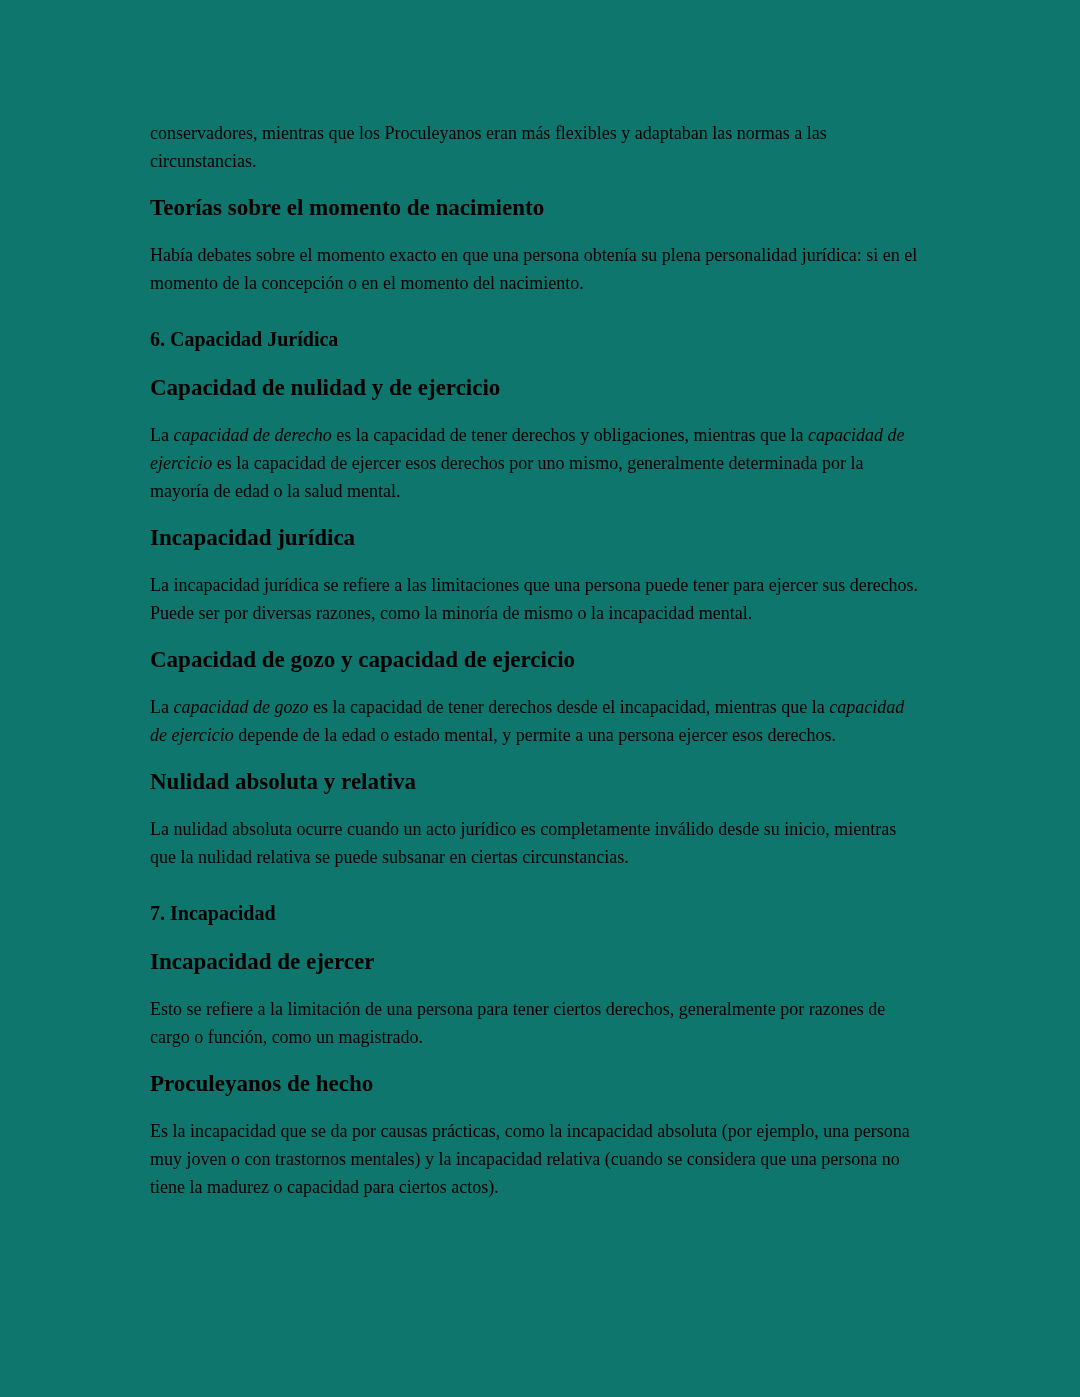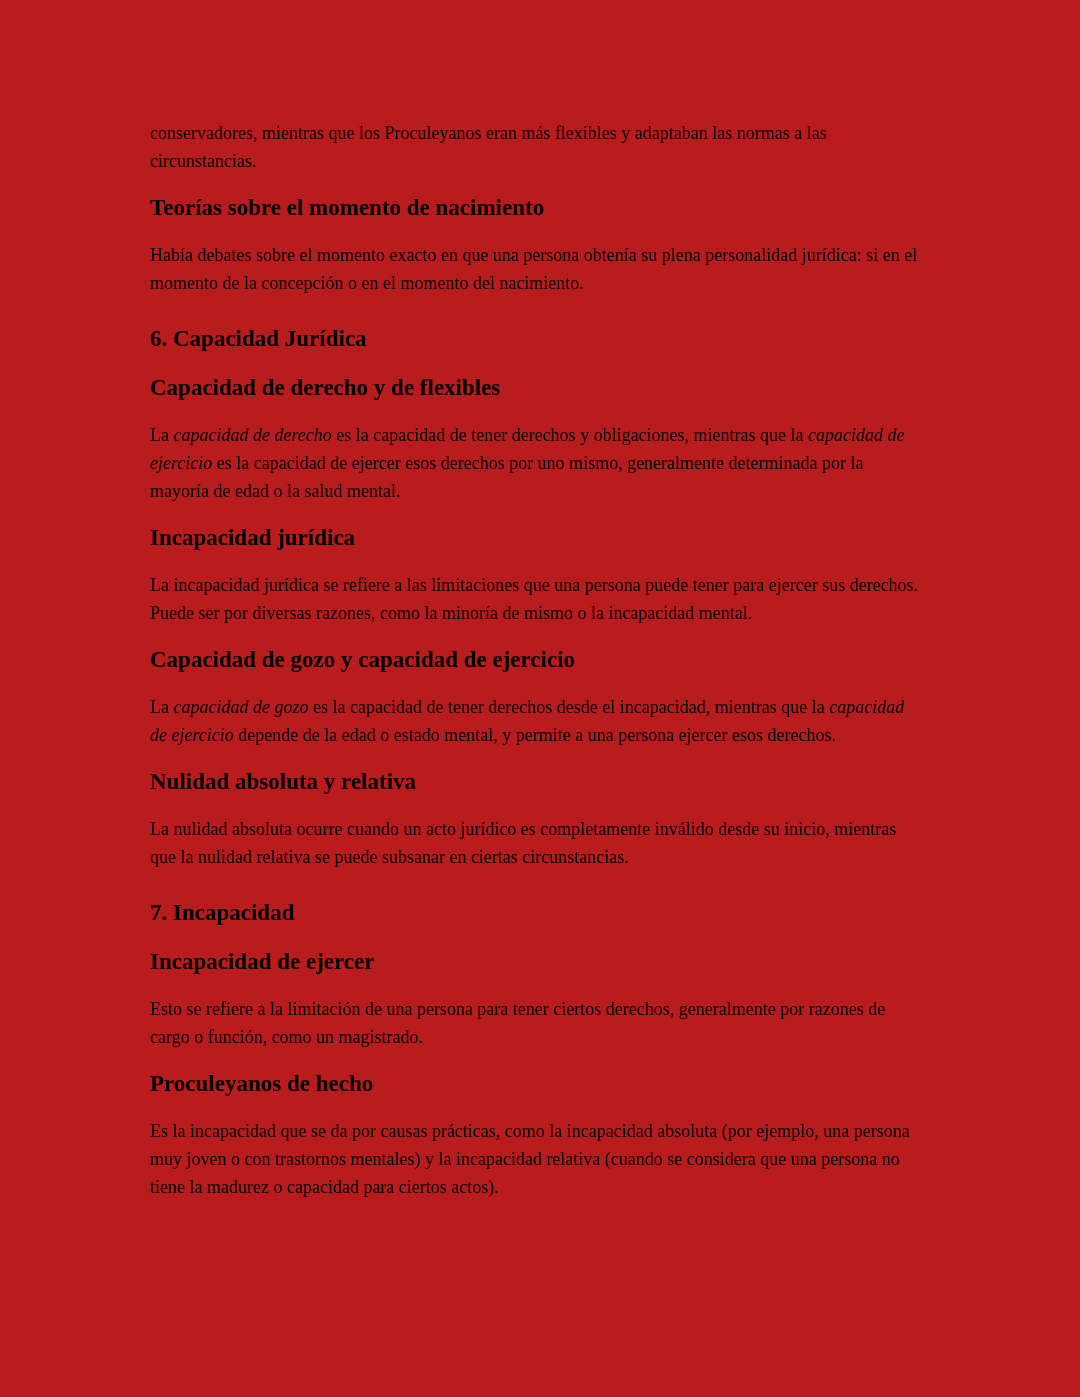--- a/index.html
+++ b/index.html
@@ -12,30 +12,30 @@
     height: 1397px;
     font-family: "Liberation Serif", "DejaVu Serif", serif;
     color: #000000;
     overflow: hidden;
   }
   .page {
     box-sizing: border-box;
     width: 1080px;
     height: 1397px;
     padding: 119px 158px 40px 150px;
-    background: #b91c1c;
+    background: #0f766e;
   }
   .para {
     font-size: 18px;
     line-height: 28px;
     margin: 19px 0;
     text-align: left;
   }
   .h2 {
-    font-size: 23px;
+    font-size: 20px;
     line-height: 32px;
     font-weight: bold;
     margin: 26px 0 19px 0;
   }
   .h3 {
     font-size: 23px;
     line-height: 28px;
     font-weight: bold;
     margin: 19px 0;
   }
@@ -51,21 +51,21 @@
 <div class="page">
 
   <p class="para"><span>conservadores, mientras que los Proculeyanos eran más flexibles y adaptaban las normas a las circunstancias.</span></p>
 
   <h3 class="h3">Teorías sobre el momento de nacimiento</h3>
 
   <p class="para"><span>Había debates sobre el momento exacto en que una persona obtenía su plena personalidad jurídica: si en el momento de la concepción o en el momento del nacimiento.</span></p>
 
   <h2 class="h2">6. Capacidad Jurídica</h2>
 
-  <h3 class="h3">Capacidad de derecho y de flexibles</h3>
+  <h3 class="h3">Capacidad de nulidad y de ejercicio</h3>
 
   <p class="para"><span>La </span><em class="it">capacidad de derecho</em><span> es la capacidad de tener derechos y obligaciones, mientras que la </span><em class="it">capacidad de ejercicio</em><span> es la capacidad de ejercer esos derechos por uno mismo, generalmente determinada por la mayoría de edad o la salud mental.</span></p>
 
   <h3 class="h3">Incapacidad jurídica</h3>
 
   <p class="para"><span>La incapacidad jurídica se refiere a las limitaciones que una persona puede tener para ejercer sus derechos. Puede ser por diversas razones, como la minoría de mismo o la incapacidad mental.</span></p>
 
   <h3 class="h3">Capacidad de gozo y capacidad de ejercicio</h3>
 
   <p class="para"><span>La </span><em class="it">capacidad de gozo</em><span> es la capacidad de tener derechos desde el incapacidad, mientras que la </span><em class="it">capacidad de ejercicio</em><span> depende de la edad o estado mental, y permite a una persona ejercer esos derechos.</span></p>

